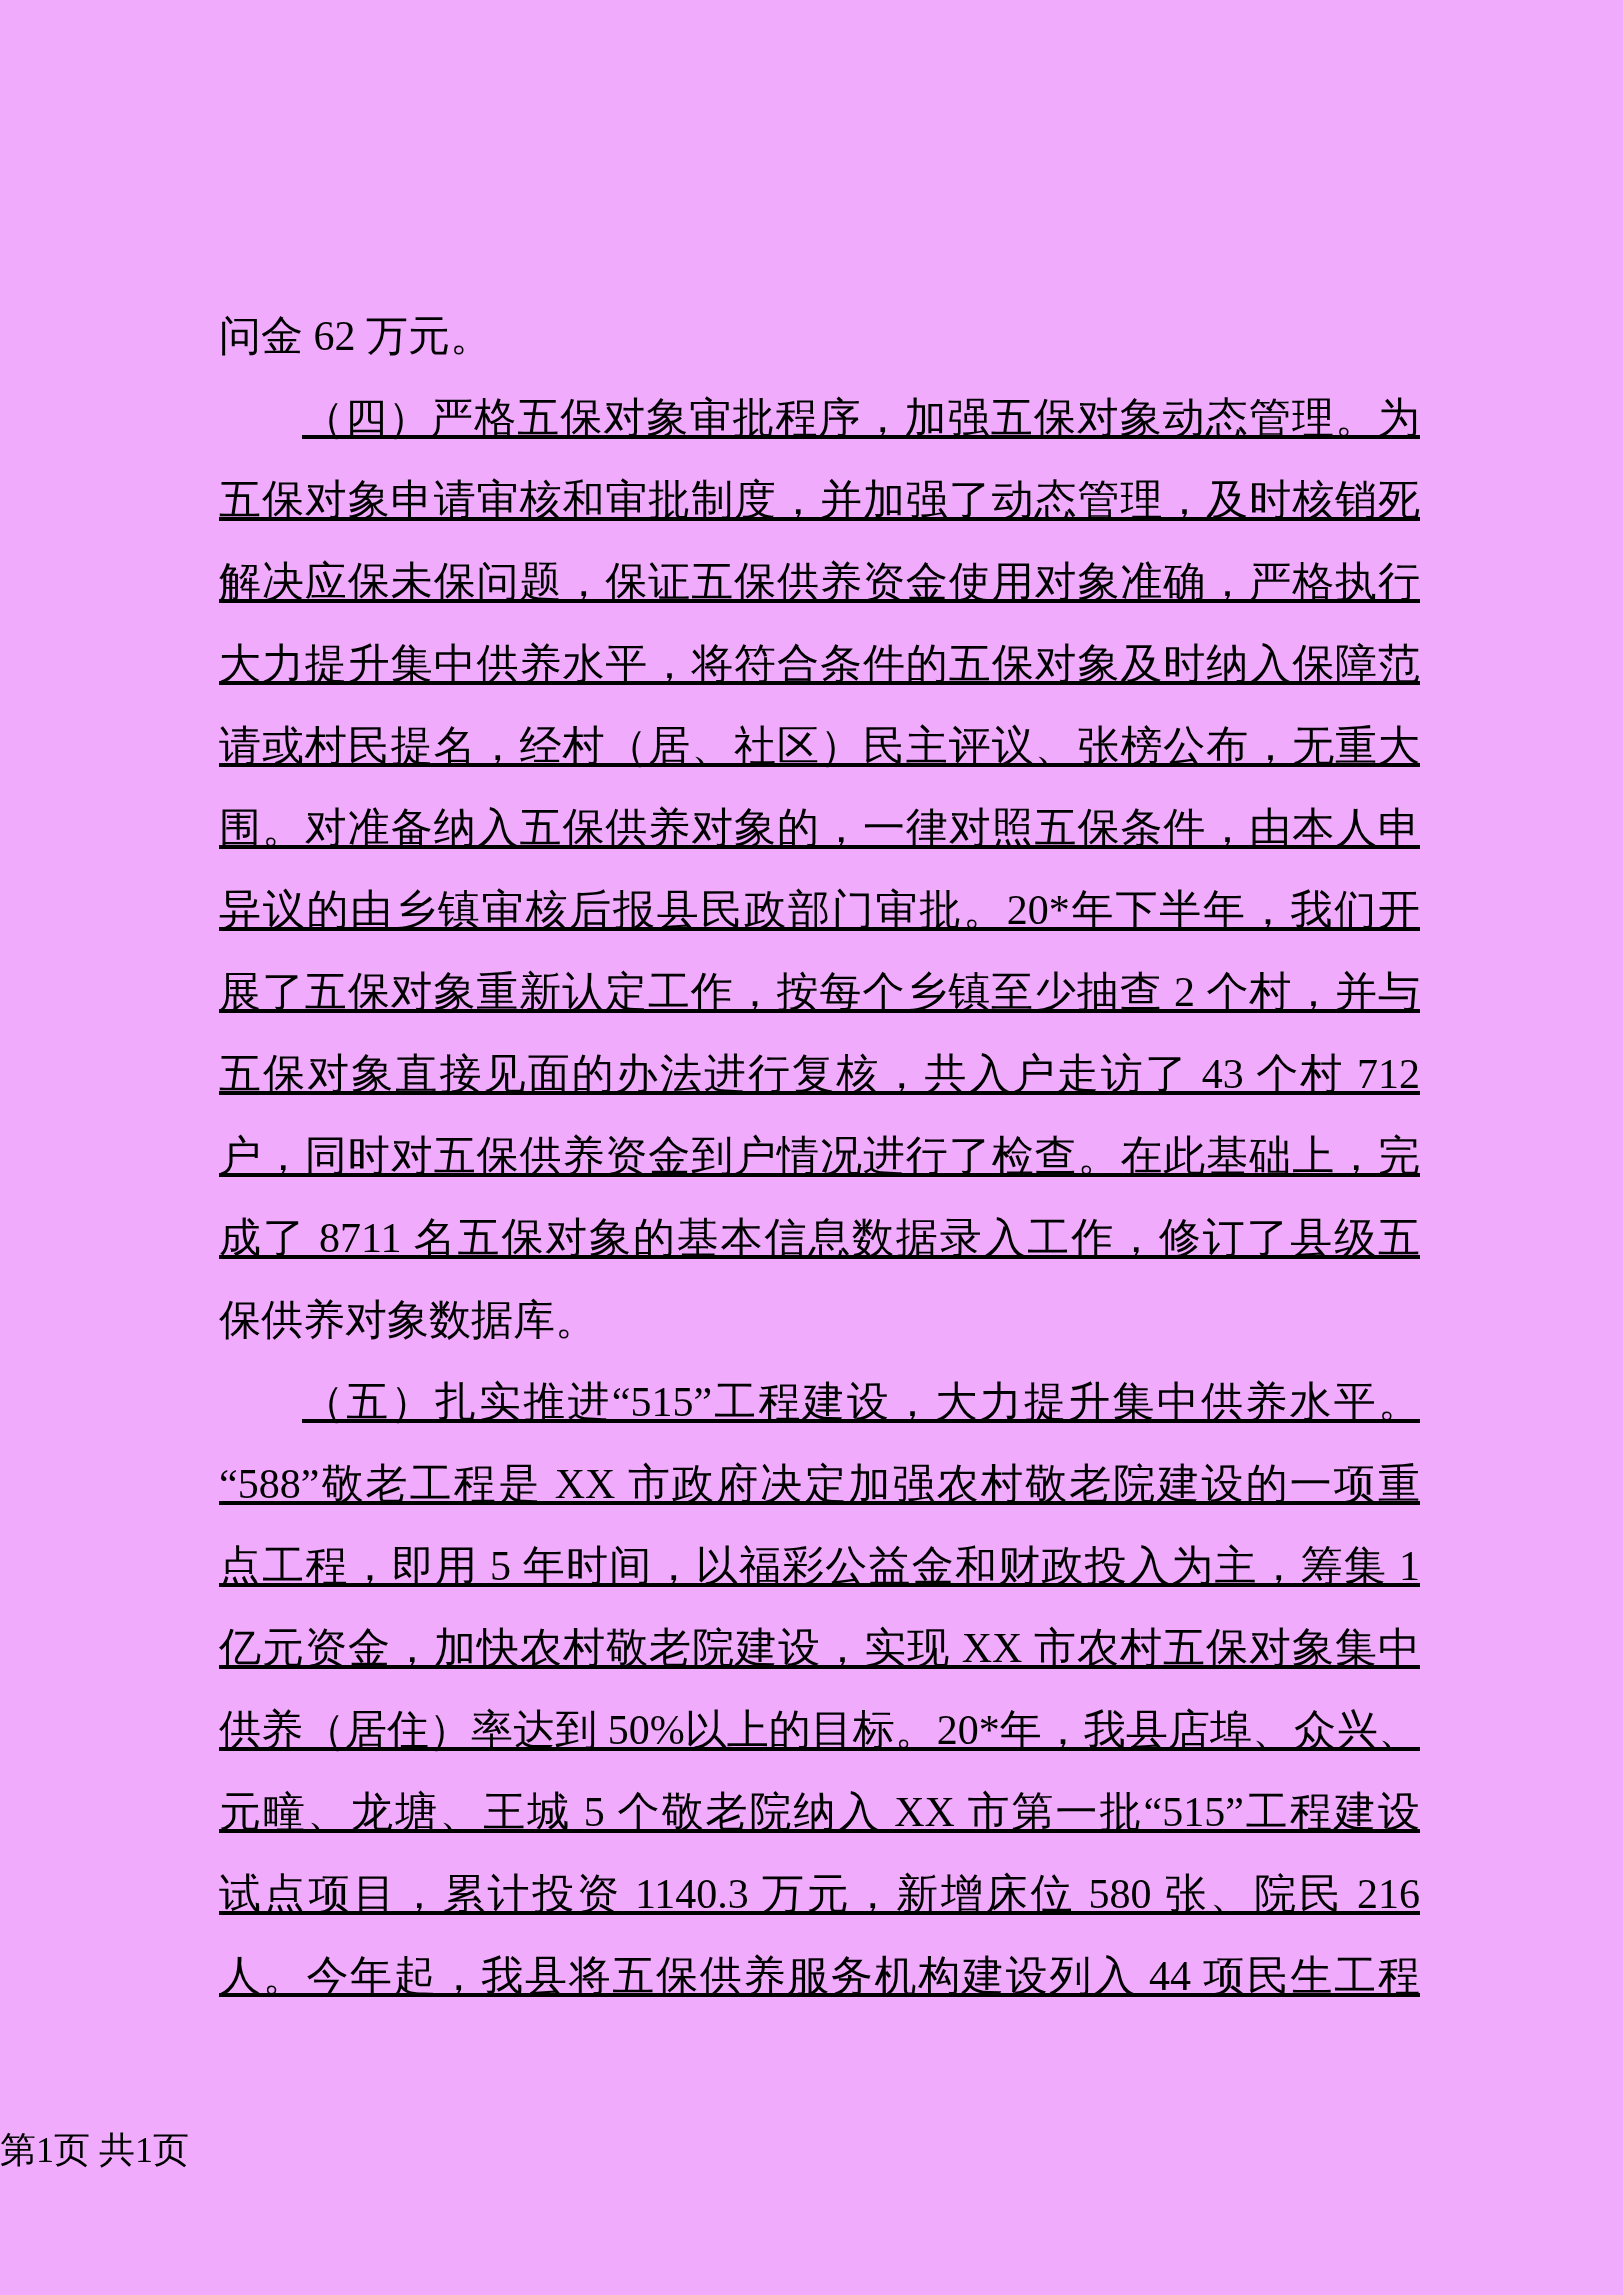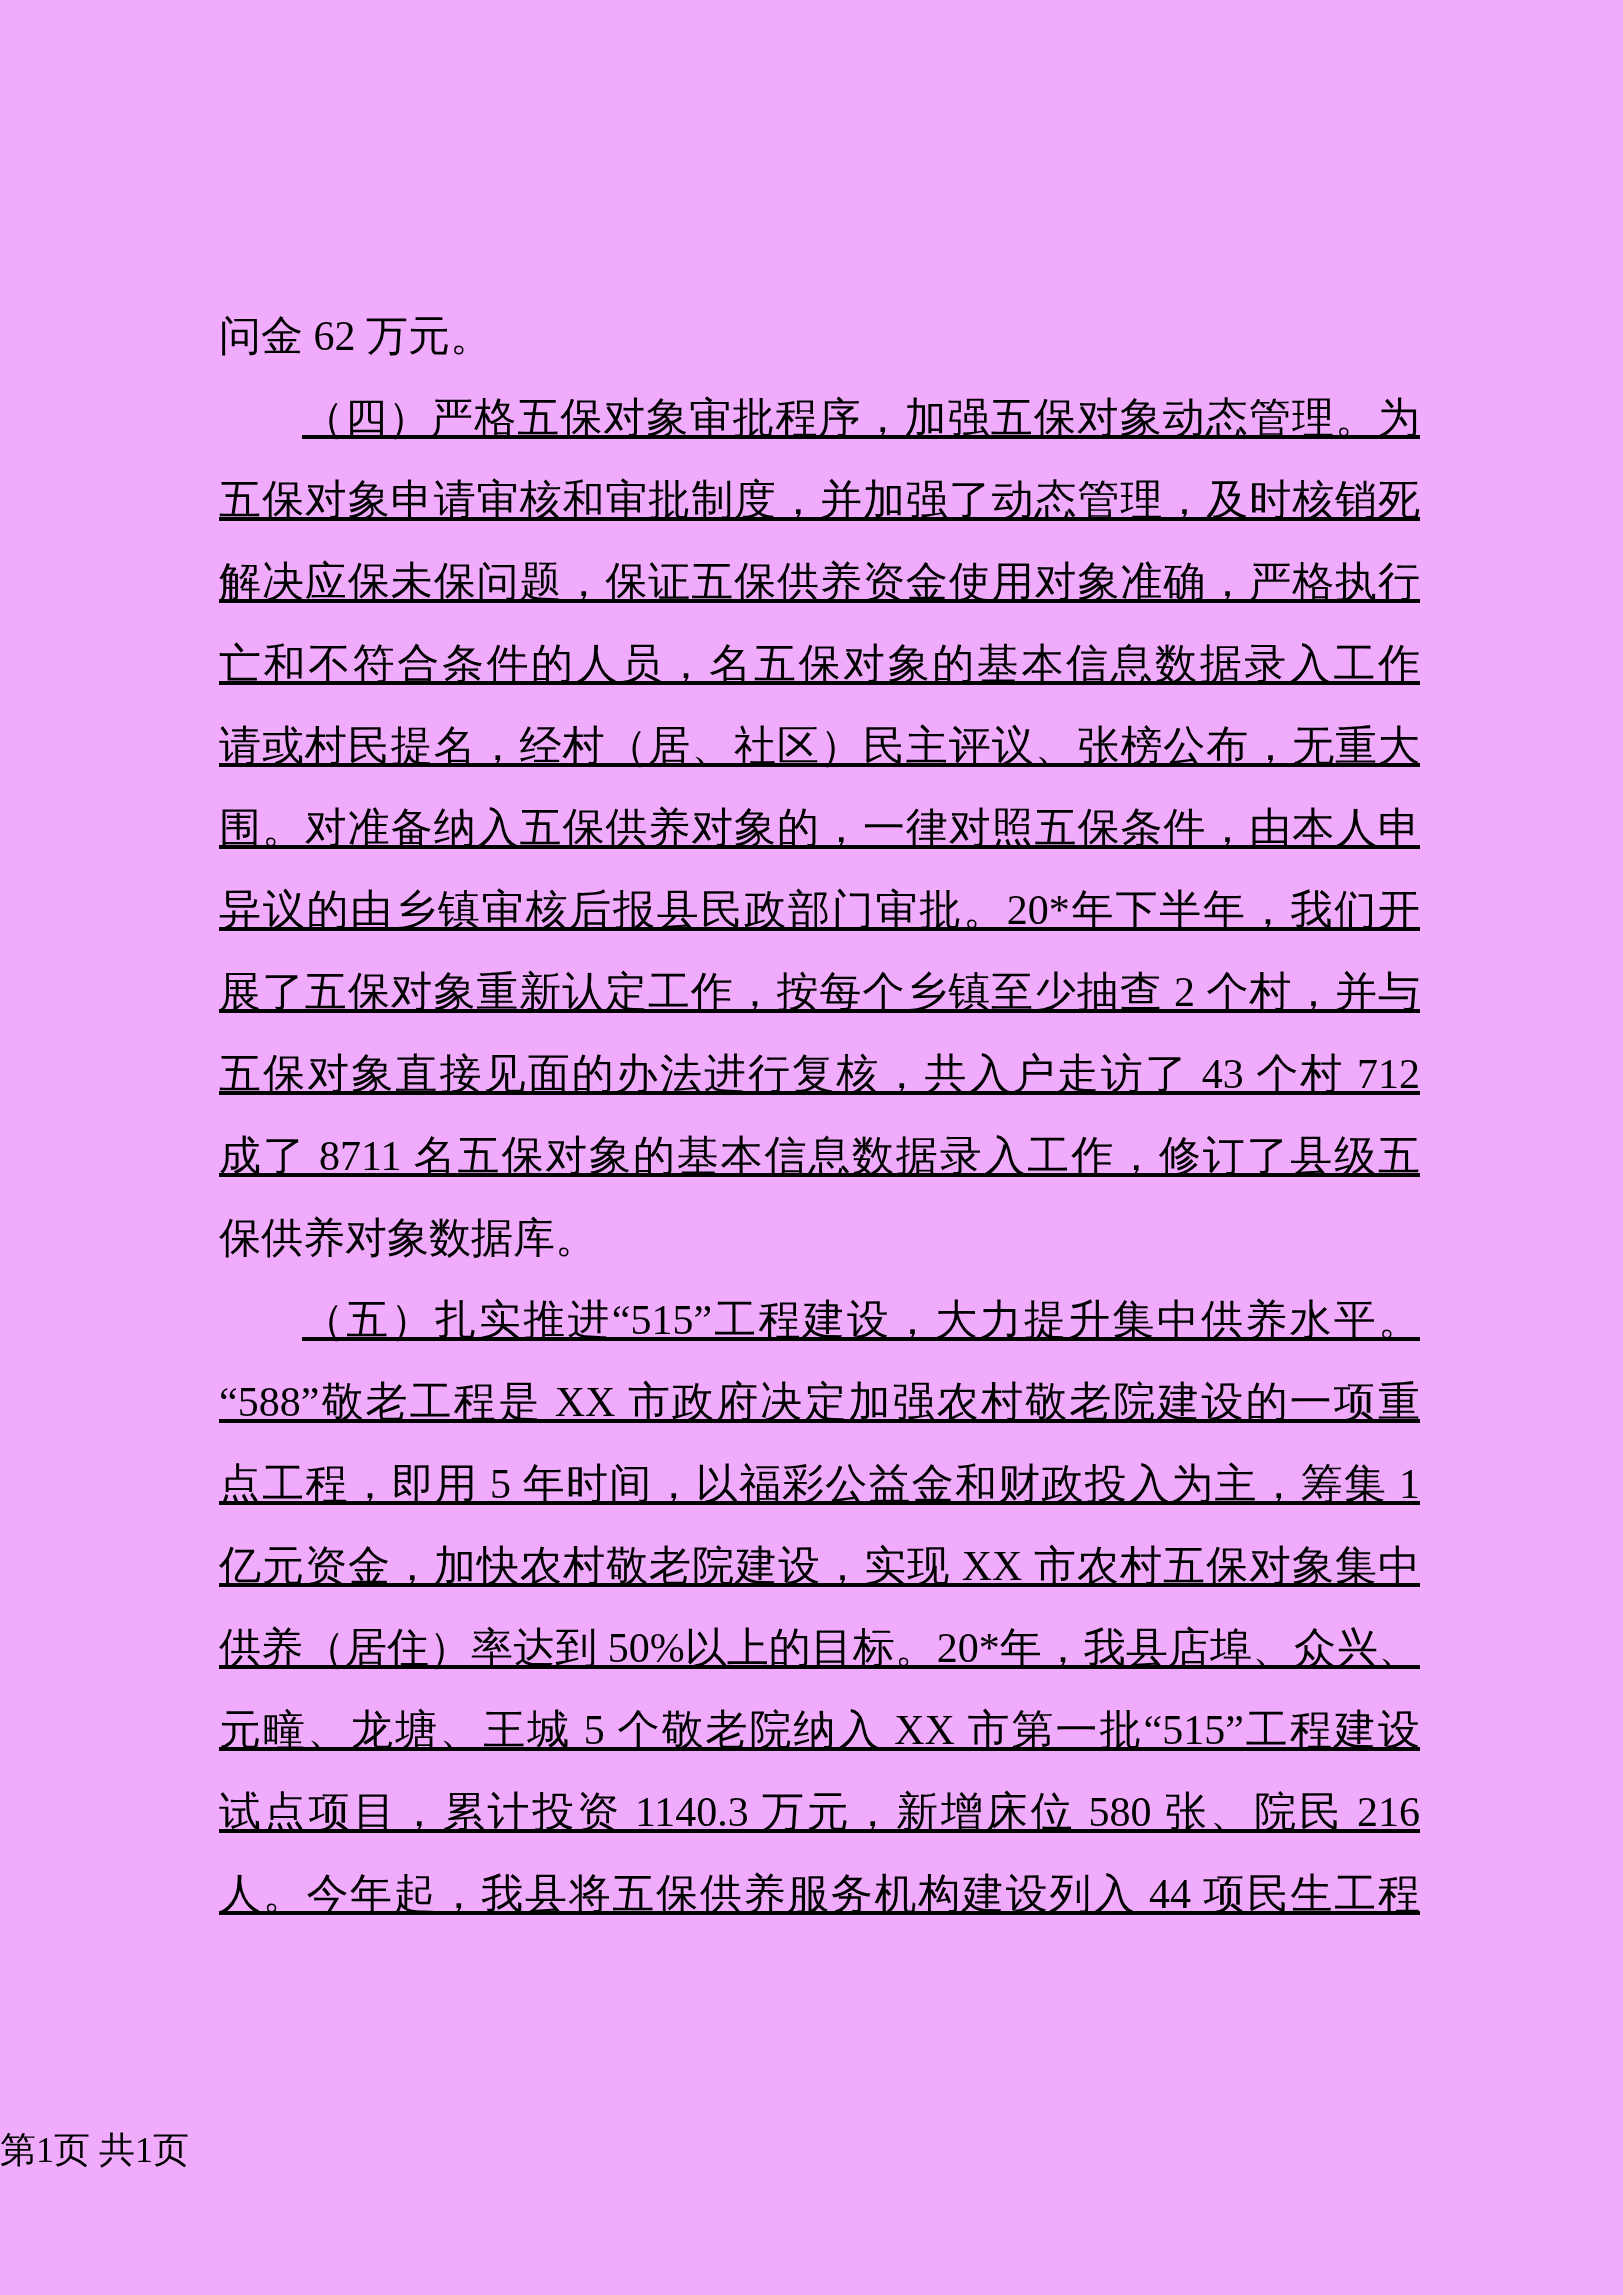--- a/index.html
+++ b/index.html
@@ -52,26 +52,27 @@
 </style>
 </head>
 <body>
 
 <div class="page" style="background: #f0abfc; color: rgb(0, 0, 0); padding-left: 35px;">
   <div class="body-text">
       <div class="line">问金 62 万元。</div>
       <div class="line justify indent">（四）严格五保对象审批程序，加强五保对象动态管理。为</div>
       <div class="line justify">五保对象申请审核和审批制度，并加强了动态管理，及时核销死</div>
       <div class="line justify">解决应保未保问题，保证五保供养资金使用对象准确，严格执行</div>
-      <div class="line justify">亡和不符合条件的人员，名五保对象的基本信息数据录入工作</div>
+      <div class="line justify">大力提升集中供养水平，将符合条件的五保对象及时纳入保障范</div>
       <div class="line justify">请或村民提名，经村（居、社区）民主评议、张榜公布，无重大</div>
       <div class="line justify">围。对准备纳入五保供养对象的，一律对照五保条件，由本人申</div>
       <div class="line justify">异议的由乡镇审核后报县民政部门审批。20*年下半年，我们开</div>
       <div class="line justify">展了五保对象重新认定工作，按每个乡镇至少抽查 2 个村，并与</div>
       <div class="line justify">五保对象直接见面的办法进行复核，共入户走访了 43 个村 712</div>
+      <div class="line justify">户，同时对五保供养资金到户情况进行了检查。在此基础上，完</div>
       <div class="line justify">成了 8711 名五保对象的基本信息数据录入工作，修订了县级五</div>
       <div class="line">保供养对象数据库。</div>
       <div class="line justify indent">（五）扎实推进“515”工程建设，大力提升集中供养水平。</div>
       <div class="line justify">“588”敬老工程是 XX 市政府决定加强农村敬老院建设的一项重</div>
       <div class="line justify">点工程，即用 5 年时间，以福彩公益金和财政投入为主，筹集 1</div>
       <div class="line justify">亿元资金，加快农村敬老院建设，实现 XX 市农村五保对象集中</div>
       <div class="line justify">供养（居住）率达到 50%以上的目标。20*年，我县店埠、众兴、</div>
       <div class="line justify">元疃、龙塘、王城 5 个敬老院纳入 XX 市第一批“515”工程建设</div>
       <div class="line justify">试点项目，累计投资 1140.3 万元，新增床位 580 张、院民 216</div>
       <div class="line justify">人。今年起，我县将五保供养服务机构建设列入 44 项民生工程</div>

